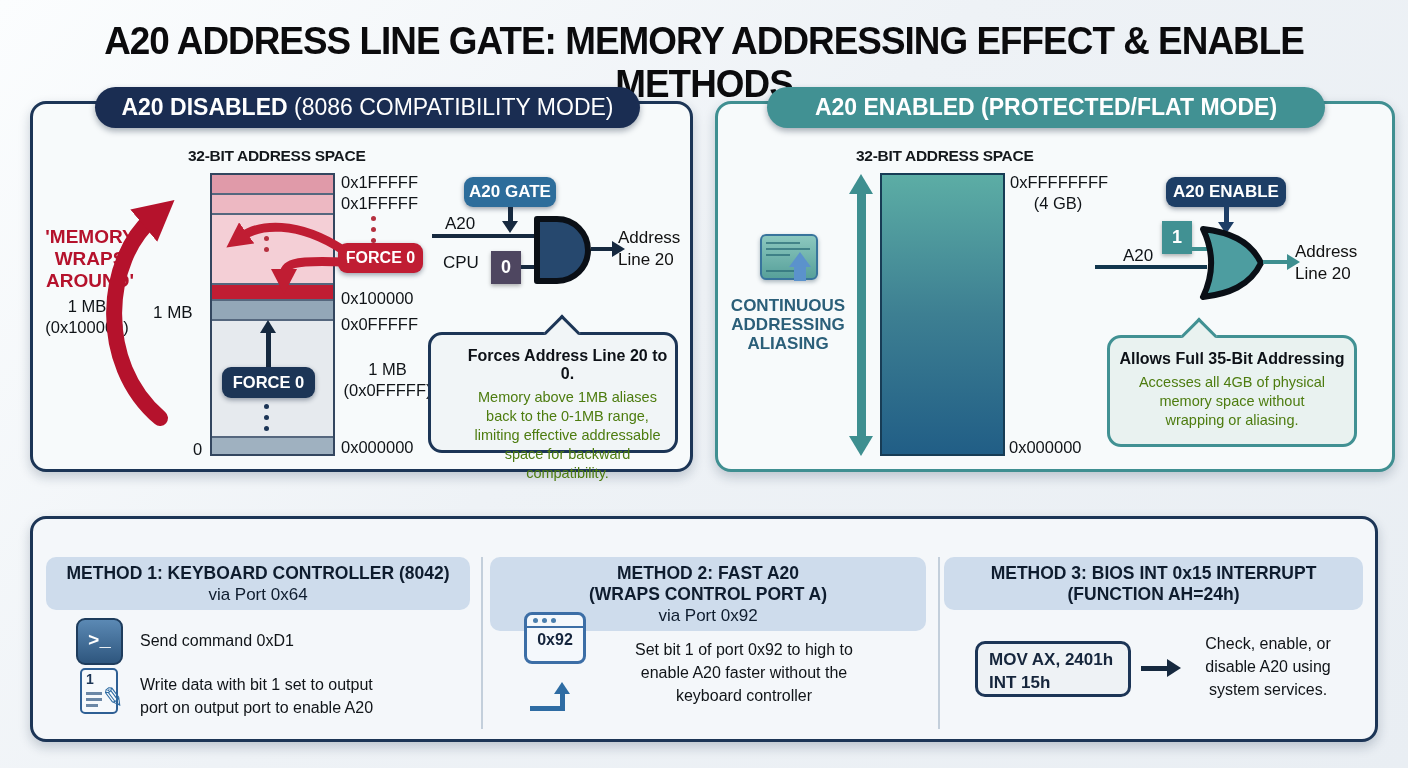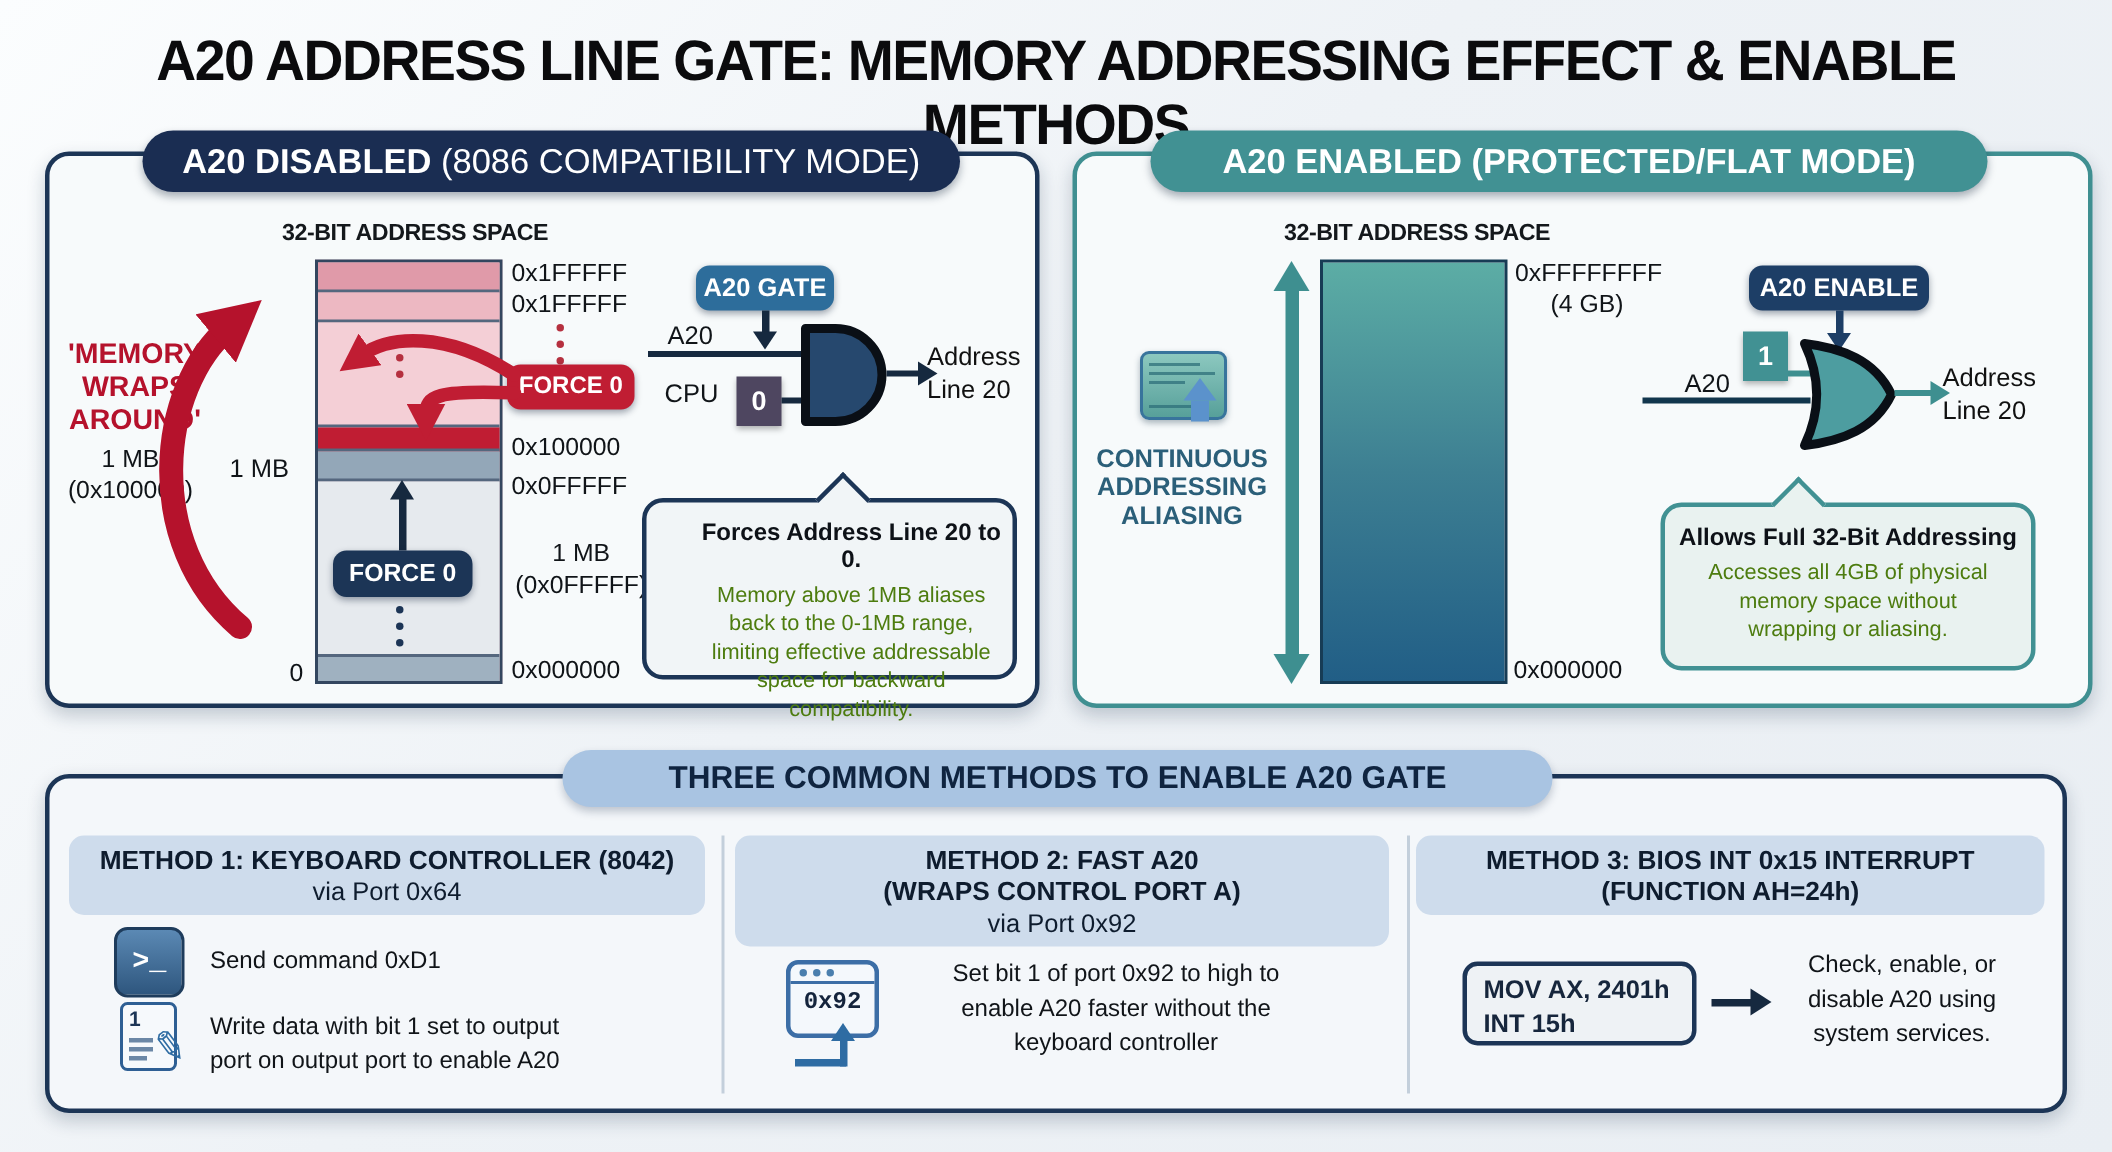--- a/index.html
+++ b/index.html
@@ -70,22 +70,22 @@
   .term-icon { position:absolute; left:76px; top:618px; width:47px; height:47px;
     border-radius:9px; background:linear-gradient(180deg,#5b89b4,#2e567e);
     border:2px solid #1e3c5c; color:#fff; font-family:"Liberation Mono",monospace;
     font-weight:bold; font-size:19px; line-height:43px; text-align:center; }
   .doc-icon { position:absolute; left:80px; top:668px; width:38px; height:46px;
     background:#f6f9fc; border:2.5px solid #2e5f94; border-radius:5px; }
   .doc-icon .num { position:absolute; left:4px; top:1px; font-size:14px; font-weight:bold; color:#1c3556; }
   .doc-icon .ln { position:absolute; left:4px; width:16px; height:2.5px; background:#6b87a6; }
   .doc-icon .pencil { position:absolute; right:-9px; bottom:-2px; font-size:27px; color:#2e6ca3;
     transform:rotate(8deg); }
-  .win-icon { position:absolute; left:524px; top:640px; width:62px; height:52px;
-    background:#f4f8fc; border:3px solid #3c6ea6; border-radius:8px;font-family:Liberation Mono, monospace; }
+  .win-icon { position:absolute; left:524px; top:612px; width:62px; height:52px;
+    background:#f4f8fc; border:3px solid #3c6ea6; border-radius:8px; }
   .win-icon .bar { position:absolute; left:0; top:0; width:100%; height:13px;
     border-bottom:2.5px solid #3c6ea6; display:flex; gap:4px; padding:3px 0 0 6px; }
   .win-icon .bar i { width:5px; height:5px; border-radius:50%; background:#4a7fae; }
   .win-icon .port { position:absolute; left:0; top:16px; width:100%; text-align:center;
     font-size:16px; font-weight:bold; color:#14243c; }
   .code-box { position:absolute; left:975px; top:641px; width:156px; height:56px;
     background:#eef2f5; border:3px solid #1c3556; border-radius:10px;
     font-size:17px; font-weight:600; color:#16263c; line-height:23px; padding:4px 0 0 11px; }
 
   .alias-icon { position:absolute; left:760px; top:234px; width:58px; height:46px;
@@ -241,28 +241,27 @@
   <svg class="abs" style="left:1198px;top:224px;" width="68" height="78" viewBox="0 0 68 78">
     <path d="M5,5 C16,28 16,50 5,73 C30,70 52,62 63,39 C52,16 30,8 5,5 Z" fill="#4d9da0" stroke="#0a0f16" stroke-width="6" stroke-linejoin="round"></path>
   </svg>
   <div class="hline" style="left:1263px;top:260px;width:26px;background:#3e8f90;"></div>
   <div class="tri" style="left:1287px;top:254px;border-top:8px solid transparent;border-bottom:8px solid transparent;border-left:13px solid #3e8f90;"></div>
   <div class="abs pre" style="left:1295px;top:241px;font-size:17px;line-height:22px;">Address
 Line 20</div>
 
   <div class="callout teal" style="left:1107px;top:335px;width:250px;height:112px;">
     <div class="pointer" style="left:76px;"></div>
-    <h4>Allows Full 32-Bit Addressing</h4>
+    <h4>Allows Full 35-Bit Addressing</h4>
     <p class="pre">Accesses all 4GB of physical
 memory space without
 wrapping or aliasing.</p>
   </div>
 
   <div class="abs panel navy" style="left:30px;top:516px;width:1348px;height:226px;border-width:3.5px;background:#f4f7fa;"></div>
-  <div class="abs" style="left:375px;top:500px;width:660px;height:38px;border-radius:19px;background:#a9c4e2;text-align:center;font-size:21px;font-weight:bold;line-height:38px;color:#0f2440;box-shadow:0 3px 6px rgba(20,40,70,.25);">THREE COMMON METHODS TO ENABLE A20 GATE</div>
 
   <div class="divider" style="left:481px;top:557px;height:172px;"></div>
   <div class="divider" style="left:938px;top:557px;height:172px;"></div>
 
   <div class="mhead" style="left:46px;top:557px;width:424px;height:53px;">
     <div class="t pre">METHOD 1: KEYBOARD CONTROLLER (8042)</div>
     <div class="v">via Port 0x64</div>
   </div>
   <div class="term-icon">&gt;_</div>
   <div class="abs mtext" style="left:140px;top:629px;">Send command 0xD1</div>

